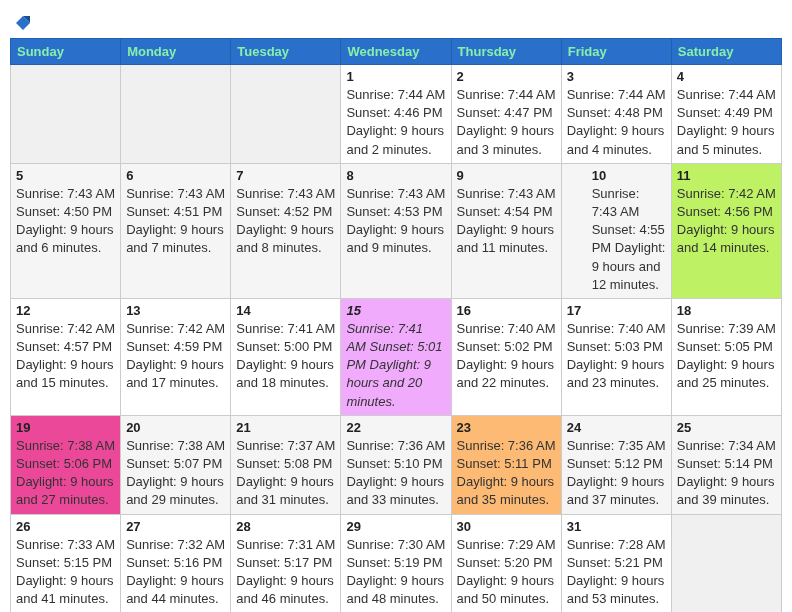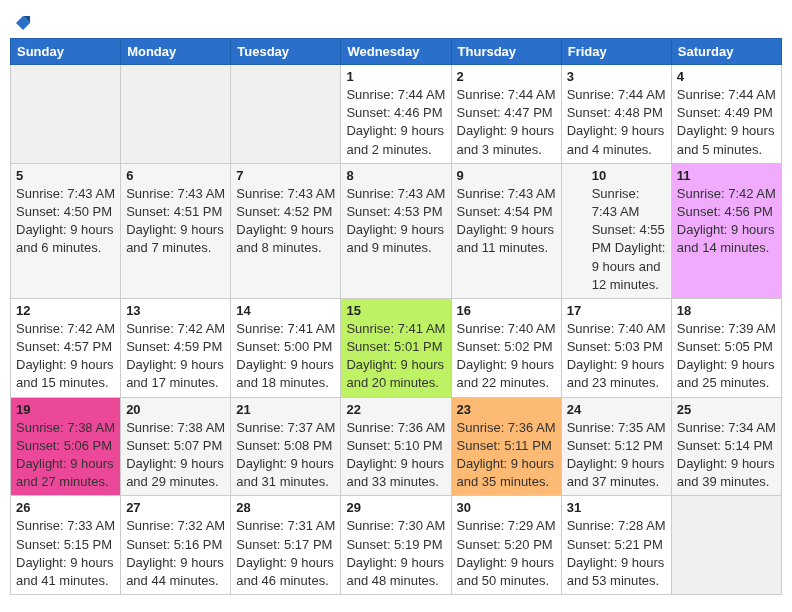--- a/index.html
+++ b/index.html
@@ -56,21 +56,21 @@
       font-size: 15px;
       color: #555;
     }
     .calendar {
       width: 100%;
       border-collapse: collapse;
       border: 1px solid #ccc;
     }
     .calendar th {
       background: #2a6fc9;
-      color: #ffffff;
+      color: #86efac;
       font-size: 13px;
       font-weight: bold;
       padding: 5px 6px;
       text-align: left;
       border: 1px solid #2060b0;
     }
     .calendar td {
       vertical-align: top;
       border: 1px solid #ccc;
       padding: 4px 5px;
@@ -195,21 +195,21 @@
             <div class="day-info">Sunrise: 7:43 AM
 Sunset: 4:54 PM
 Daylight: 9 hours and 11 minutes.</div>
           </td>
           <td style="background: rgb(245, 245, 245); padding-left: 30px;">
             <span class="day-num">10</span>
             <div class="day-info">Sunrise: 7:43 AM
 Sunset: 4:55 PM
 Daylight: 9 hours and 12 minutes.</div>
           </td>
-          <td style="background: #f0abfc;">
+          <td style="background: #bef264;">
             <span class="day-num">11</span>
             <div class="day-info">Sunrise: 7:42 AM
 Sunset: 4:56 PM
 Daylight: 9 hours and 14 minutes.</div>
           </td>
         </tr>
         <tr>
           <td style="background: rgb(255, 255, 255);">
             <span class="day-num">12</span>
             <div class="day-info">Sunrise: 7:42 AM
@@ -221,21 +221,21 @@
             <div class="day-info">Sunrise: 7:42 AM
 Sunset: 4:59 PM
 Daylight: 9 hours and 17 minutes.</div>
           </td>
           <td style="background: rgb(255, 255, 255);">
             <span class="day-num">14</span>
             <div class="day-info">Sunrise: 7:41 AM
 Sunset: 5:00 PM
 Daylight: 9 hours and 18 minutes.</div>
           </td>
-          <td style="background: #bef264;">
+          <td style="background: #f0abfc; font-style: italic;">
             <span class="day-num">15</span>
             <div class="day-info">Sunrise: 7:41 AM
 Sunset: 5:01 PM
 Daylight: 9 hours and 20 minutes.</div>
           </td>
           <td style="background: rgb(255, 255, 255);">
             <span class="day-num">16</span>
             <div class="day-info">Sunrise: 7:40 AM
 Sunset: 5:02 PM
 Daylight: 9 hours and 22 minutes.</div>

